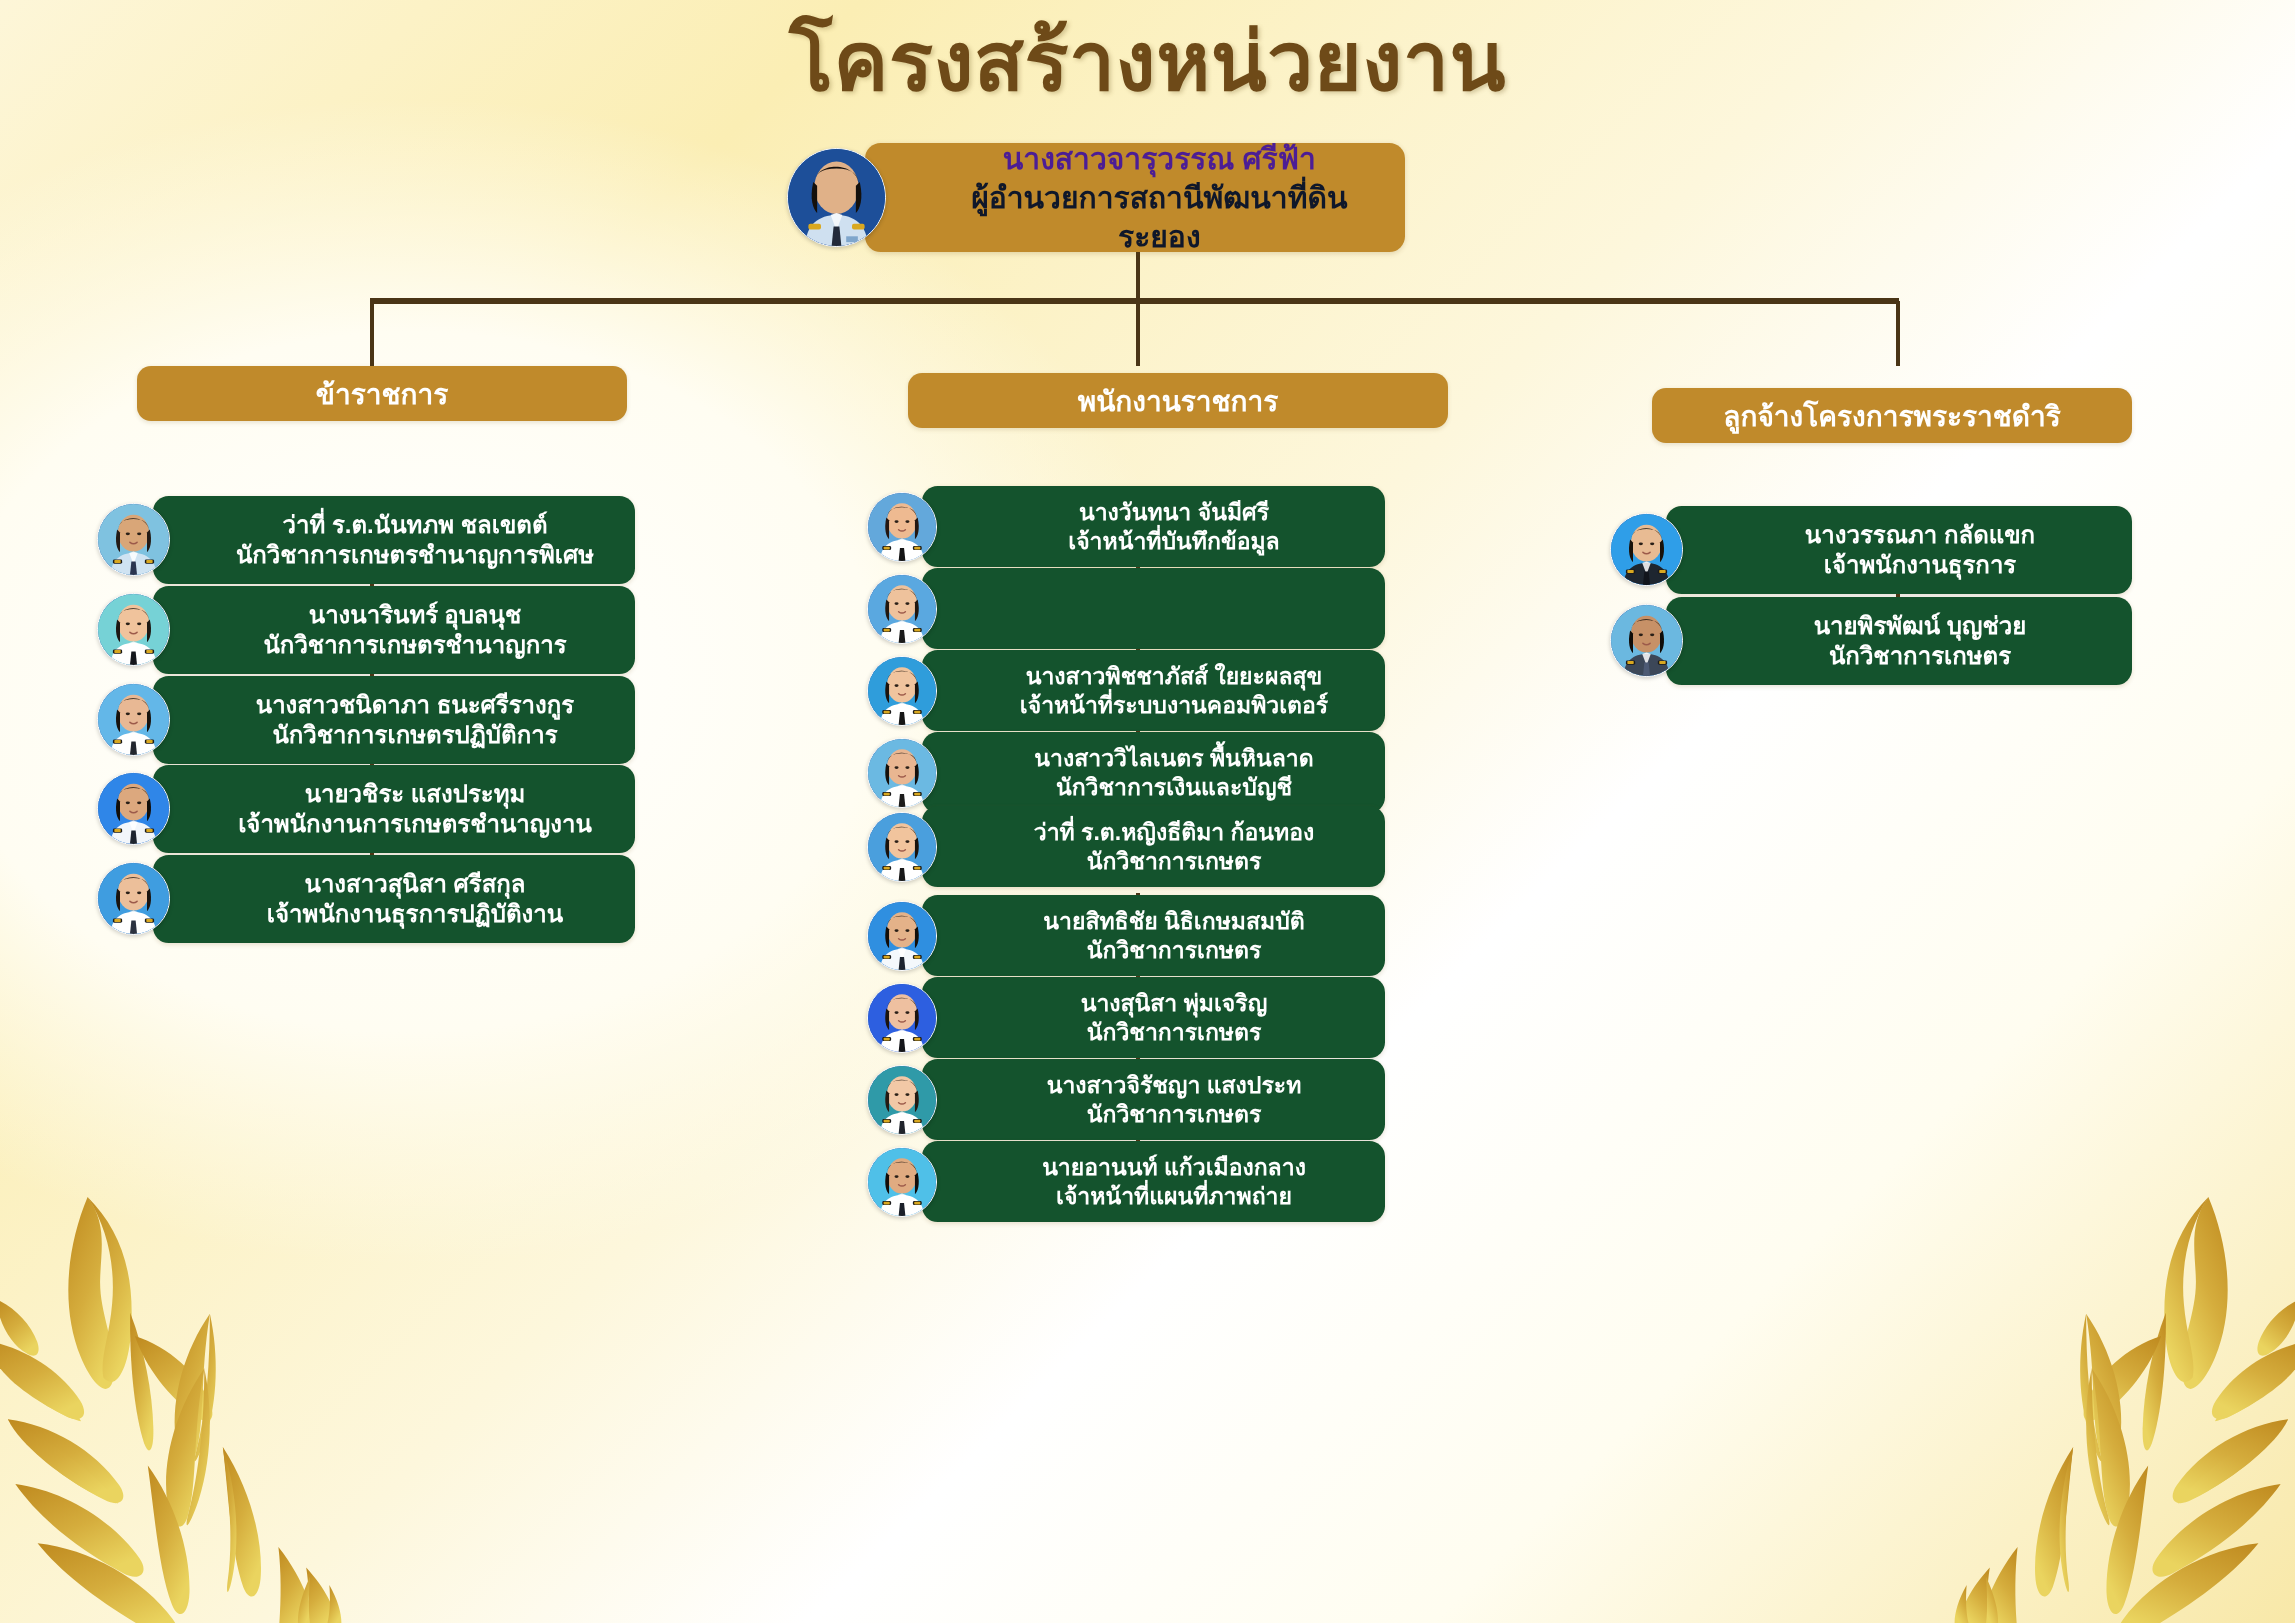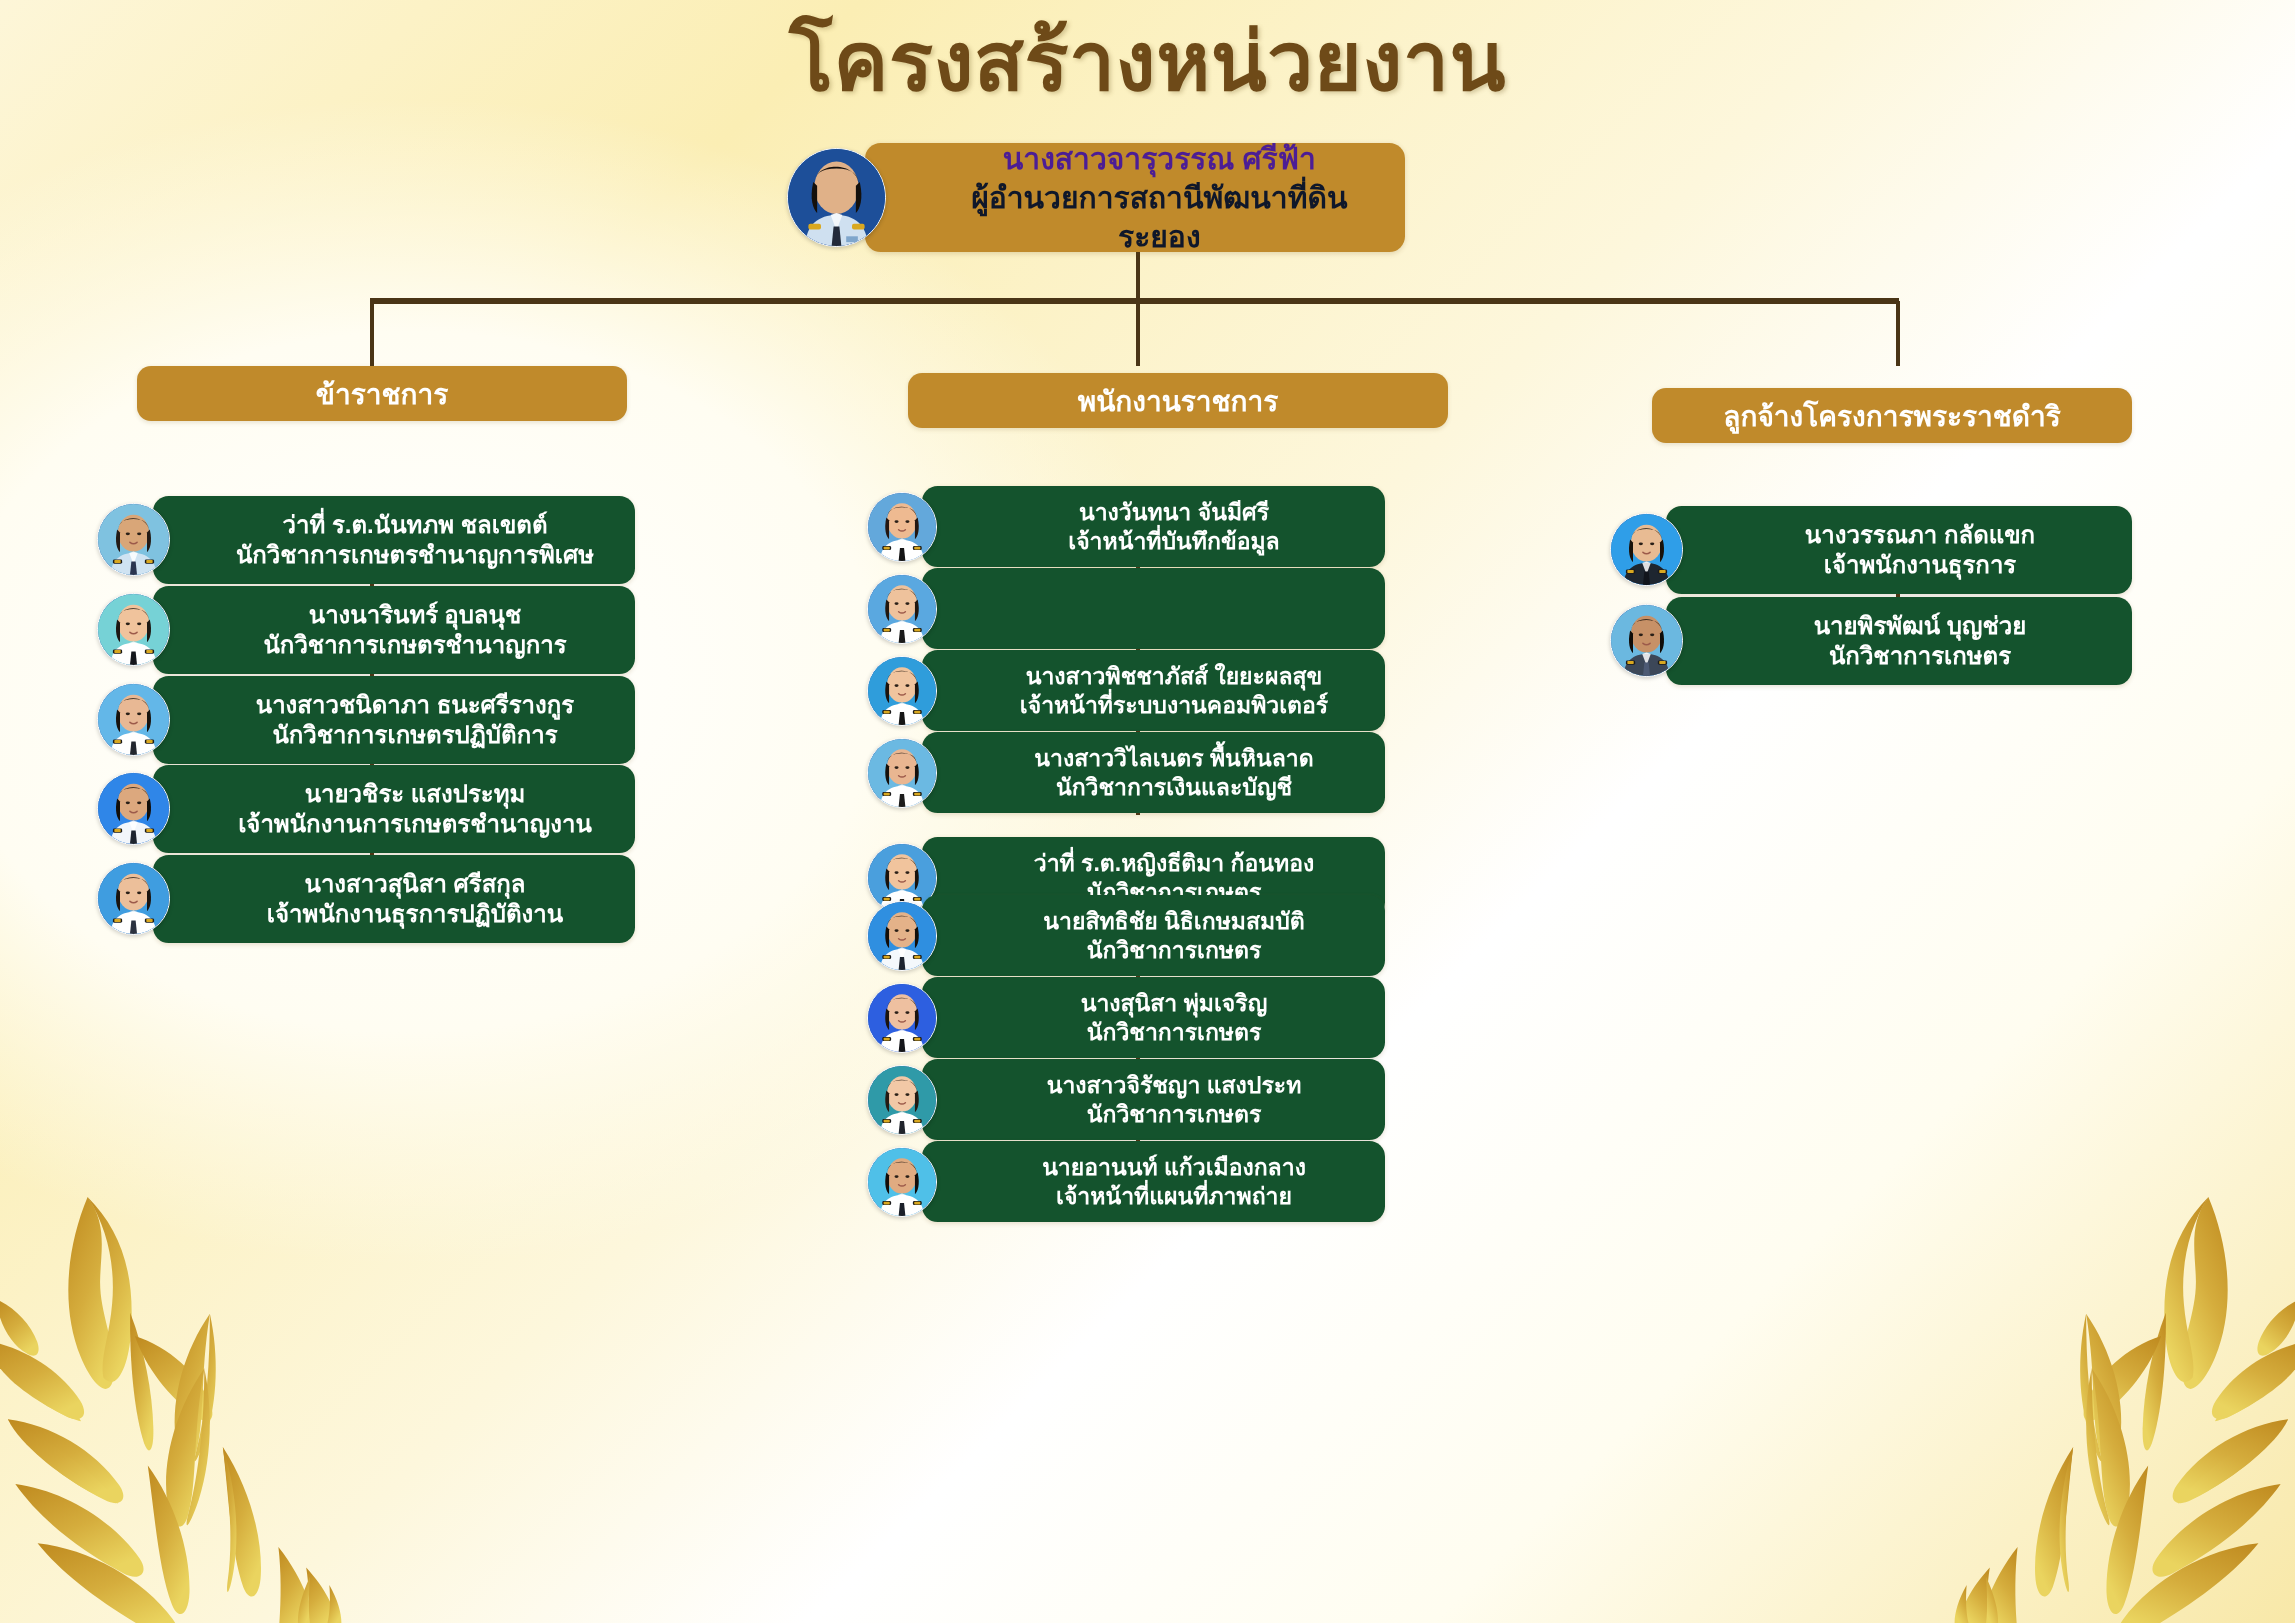--- a/index.html
+++ b/index.html
@@ -423,21 +423,21 @@
     <rect x="66" y="78" width="13" height="6" rx="2" fill="#1b1b1b"></rect>
     <rect x="23" y="79" width="9" height="4" rx="1" fill="#d9a820"></rect>
     <rect x="68" y="79" width="9" height="4" rx="1" fill="#d9a820"></rect>
   </svg>
       </div>
       <div class="ptxt">
         <div class="pname">นางสาววิไลเนตร พื้นหินลาด</div>
         <div class="prole">นักวิชาการเงินและบัญชี</div>
       </div>
     </div>
-    <div class="person" style="top: 837px;">
+    <div class="person" style="top: 806px;">
       <div class="avatar">
         <svg viewBox="0 0 100 100">
     <rect width="100" height="100" fill="#4a9fdd"></rect>
     <ellipse cx="50" cy="41" rx="22" ry="26" fill="#f1c49d"></ellipse>
     <path d="M28 38 C28 14 72 14 72 40 C72 27 65 21 50 21 C35 21 28 27 28 38 Z" fill="#19120c"></path>
     <path d="M27 36 C23 54 27 64 31 68 L31 40 Z" fill="#19120c"></path>
     <path d="M73 36 C77 54 73 64 69 68 L69 40 Z" fill="#19120c"></path>
     <ellipse cx="42" cy="42" rx="3" ry="2" fill="#2b2018"></ellipse>
     <ellipse cx="58" cy="42" rx="3" ry="2" fill="#2b2018"></ellipse>
     <path d="M45 54 Q50 58 55 54" stroke="#9c5a4a" stroke-width="2.2" fill="none" stroke-linecap="round"></path>

